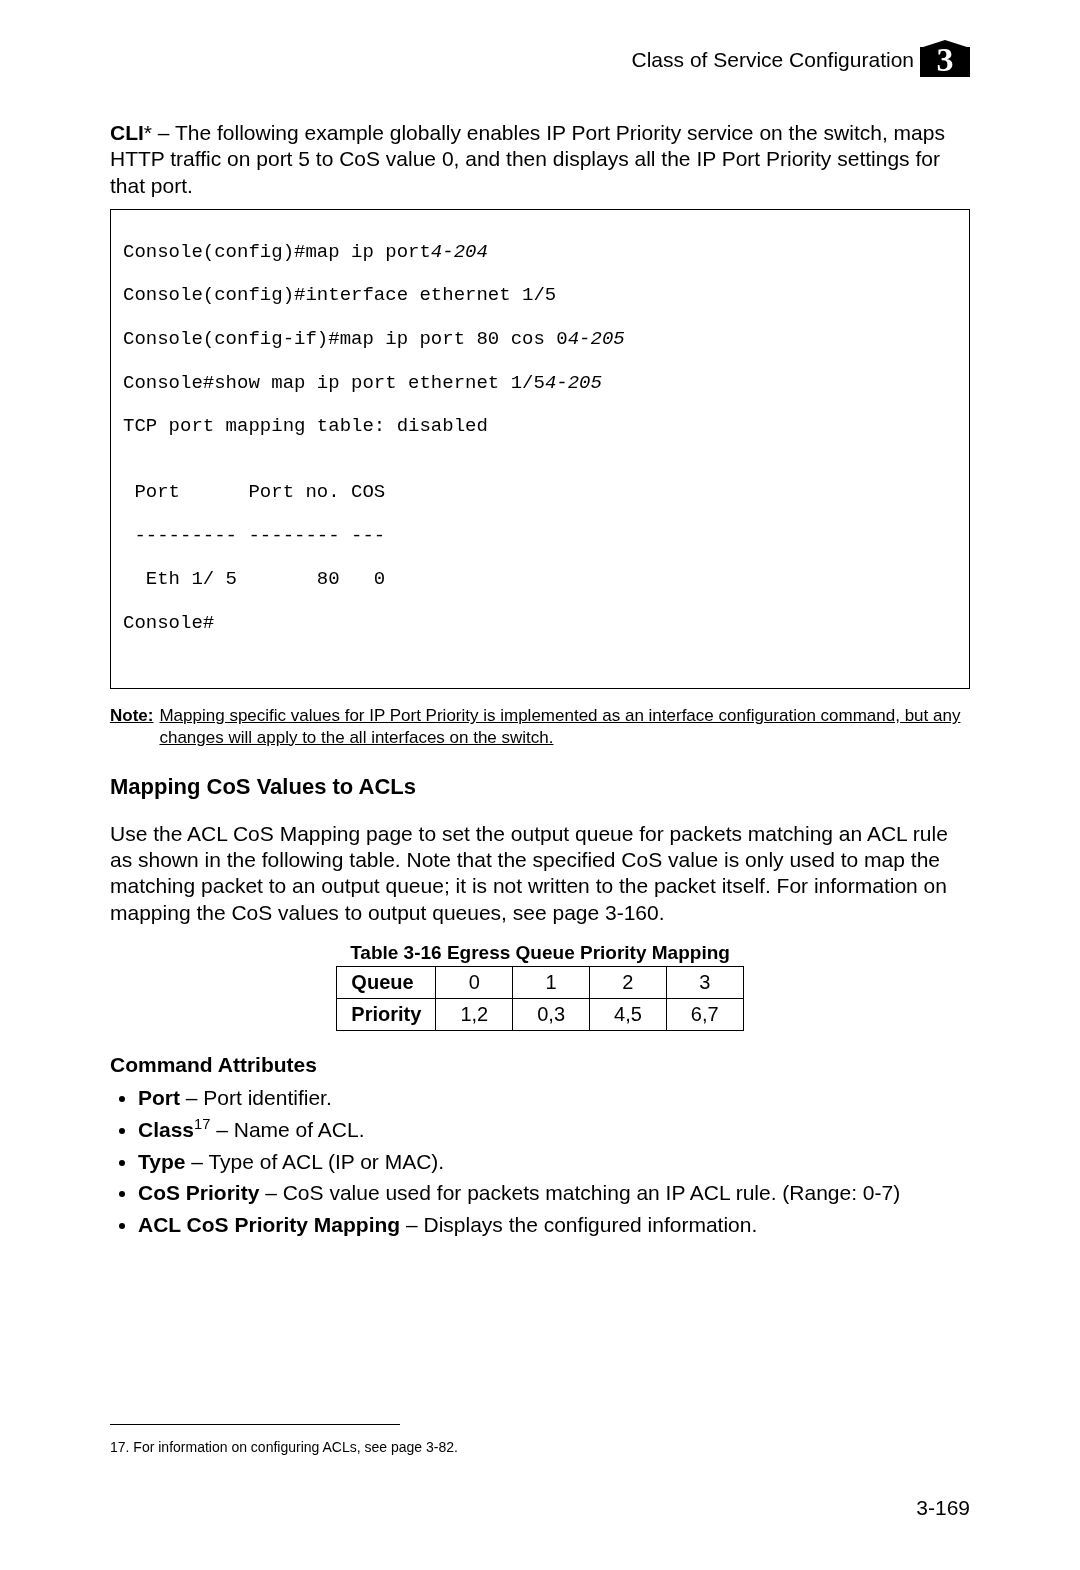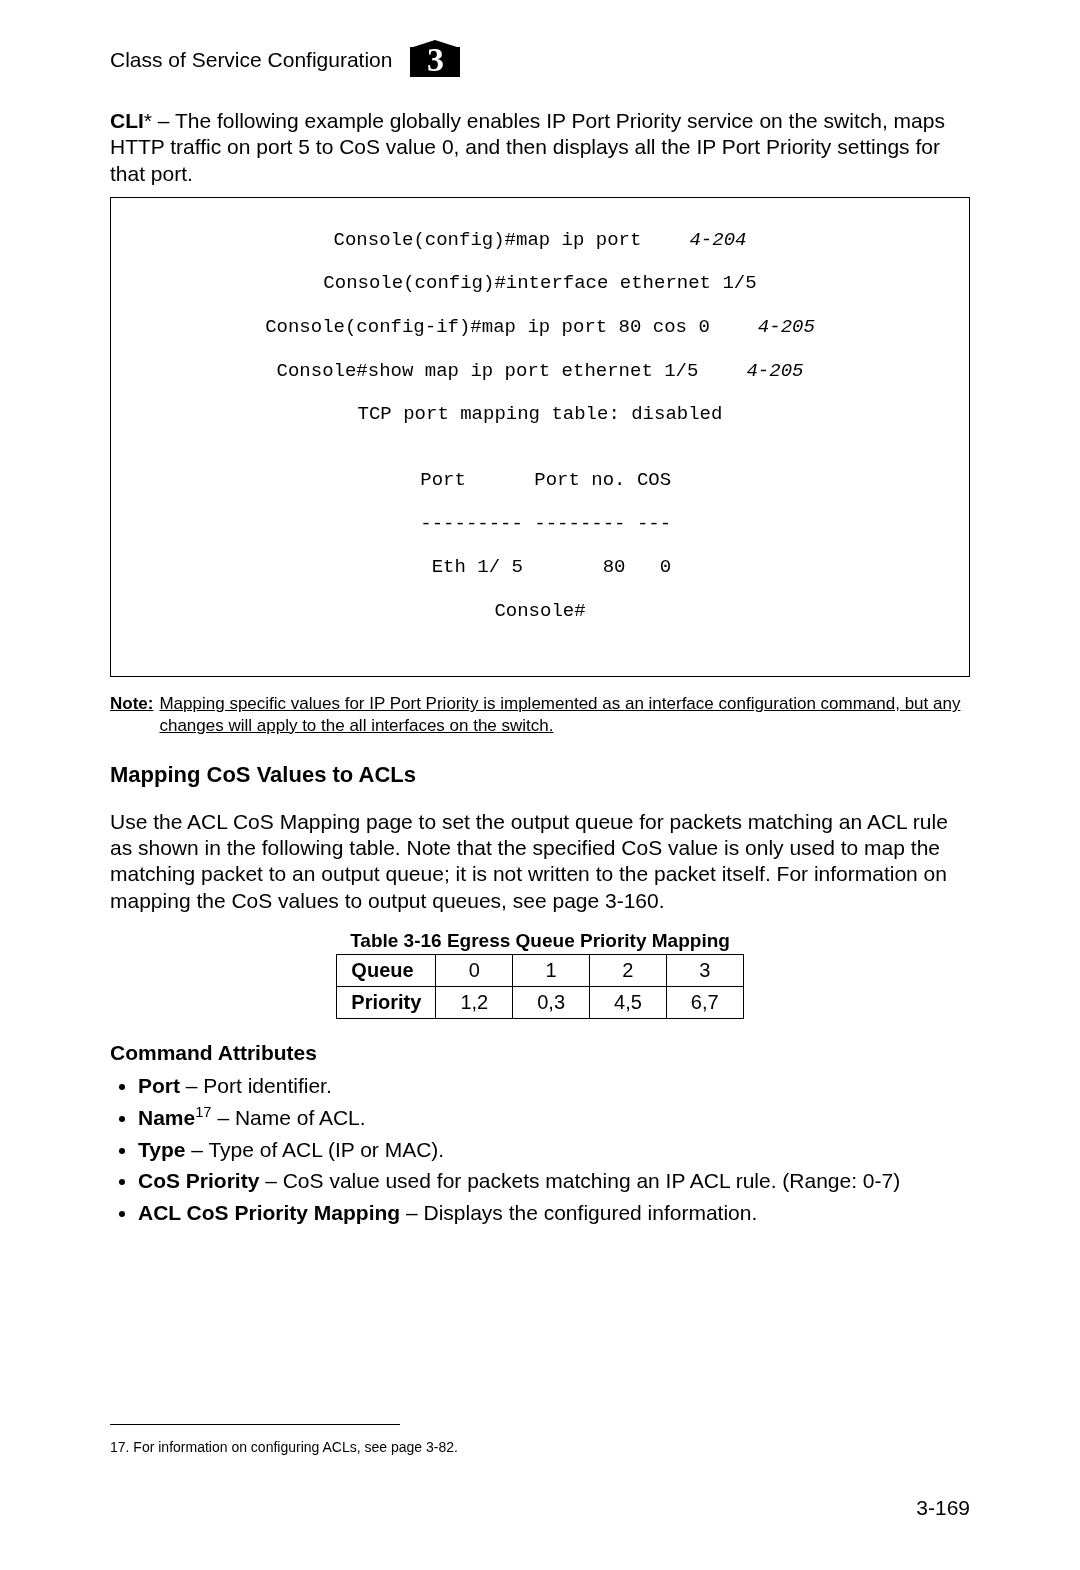--- a/index.html
+++ b/index.html
@@ -11,23 +11,24 @@
   }
   .page {
     width: 1080px;
     height: 1570px;
     box-sizing: border-box;
     padding: 40px 110px 0 110px;
     position: relative;
   }
   .header {
     display: flex;
+    justify-content: flex-end;
     align-items: center;
-    gap: 18px;
-    margin-bottom: 28px;
+    gap: 6px;
+    margin-bottom: 40px;
   }
   .header-title {
     font-size: 21px;
   }
   .chapter-badge {
     position: relative;
     display: inline-block;
     width: 50px;
     height: 40px;
   }
@@ -71,22 +72,21 @@
     border: 1px solid #000;
     padding: 10px 12px;
     font-family: 'Courier New', Courier, monospace;
     font-size: 19px;
     line-height: 1.15;
     white-space: pre;
     margin: 8px 0 16px 0;
   }
   .code-row {
     display: flex;
-    justify-content: center;
-    gap: 48px;
+    justify-content: flex-start;
   }
   .code-ref {
     font-style: italic;
   }
   .note {
     font-size: 17px;
     line-height: 1.25;
     display: flex;
     margin-bottom: 20px;
     text-decoration: underline;
@@ -216,21 +216,21 @@
       <td>0,3</td>
       <td>4,5</td>
       <td>6,7</td>
     </tr>
   </tbody>
     </table>
 
   <div class="sub-h">Command Attributes</div>
   <ul class="attrs">
     <li><span class="bold">Port</span><span> – Port identifier.</span></li>
-    <li><span class="bold">Name</span><sup>17</sup><span> – Name of ACL.</span></li>
+    <li><span class="bold">Class</span><sup>17</sup><span> – Name of ACL.</span></li>
     <li><span class="bold">Type</span><span> – Type of ACL (IP or MAC).</span></li>
     <li><span class="bold">CoS Priority</span><span> – CoS value used for packets matching an IP ACL rule. (Range: 0-7)</span></li>
     <li><span class="bold">ACL CoS Priority Mapping</span><span> – Displays the configured information.</span></li>
   </ul>
 
   <div class="footnote-rule"></div>
   <div class="footnote">17. For information on configuring ACLs, see page 3-82.</div>
   <div class="pagenum">3-169</div>
 </div>
 

